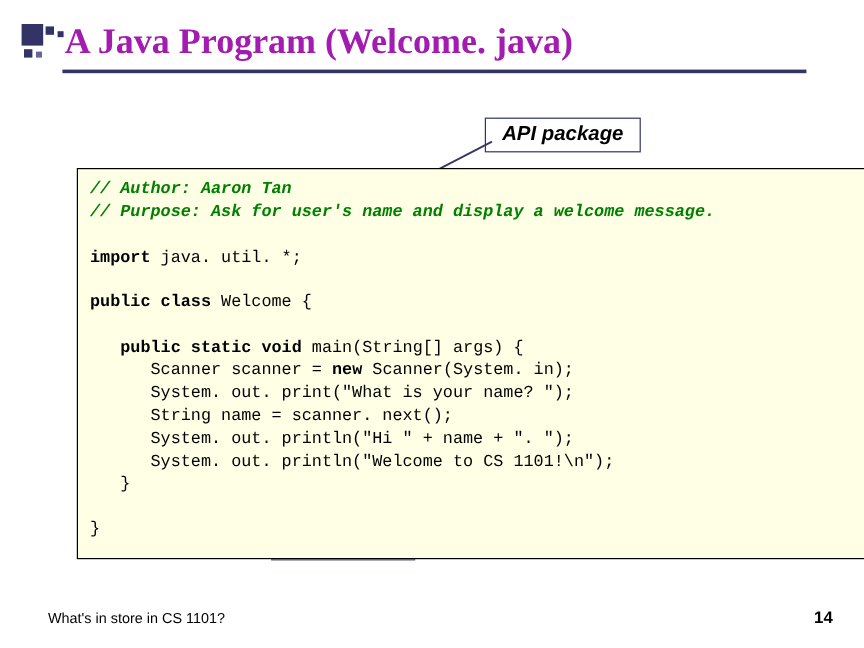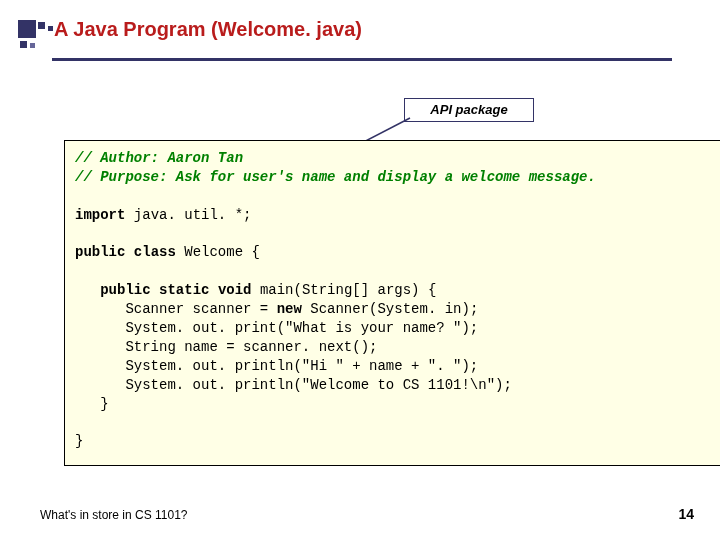--- a/index.html
+++ b/index.html
@@ -22,37 +22,38 @@
   }
   .bullet-deco .sq.big { width: 18px; height: 18px; left: 0; top: 0; }
   .bullet-deco .sq.s1 { width: 7px; height: 7px; left: 20px; top: 2px; }
   .bullet-deco .sq.s2 { width: 5px; height: 5px; left: 30px; top: 6px; }
   .bullet-deco .sq.s3 { width: 7px; height: 7px; left: 2px; top: 21px; }
   .bullet-deco .sq.s4 { width: 5px; height: 5px; left: 12px; top: 23px; background:#666699;}
   .title {
     position: absolute;
     left: 54px;
     top: 18px;
-    font-size: 20px;
+    font-size: 30px;
     font-weight: bold;
-    color: #b91c1c;
+    color: #a21caf;
+    font-family: Liberation Serif, serif;
   }
   .title-rule {
     position: absolute;
     left: 52px;
     top: 58px;
     width: 620px;
     height: 3px;
     background: #333366;
   }
   .callout {
     position: absolute;
     border: 1.5px solid #333366;
     background: #fff;
-    font-size: 13px;
+    font-size: 17px;
     font-style: italic;
     font-weight: bold;
     text-align: center;
     padding: 4px 6px;
     line-height: 1.1;
   }
   .callout.api { left: 404px; top: 98px; width: 130px; }
   .callout.creating { left: 594px; top: 252px; width: 118px; }
   .callout.input { left: 608px; top: 324px; width: 90px; }
   .callout.anobj { left: 226px; top: 420px; width: 120px; }

